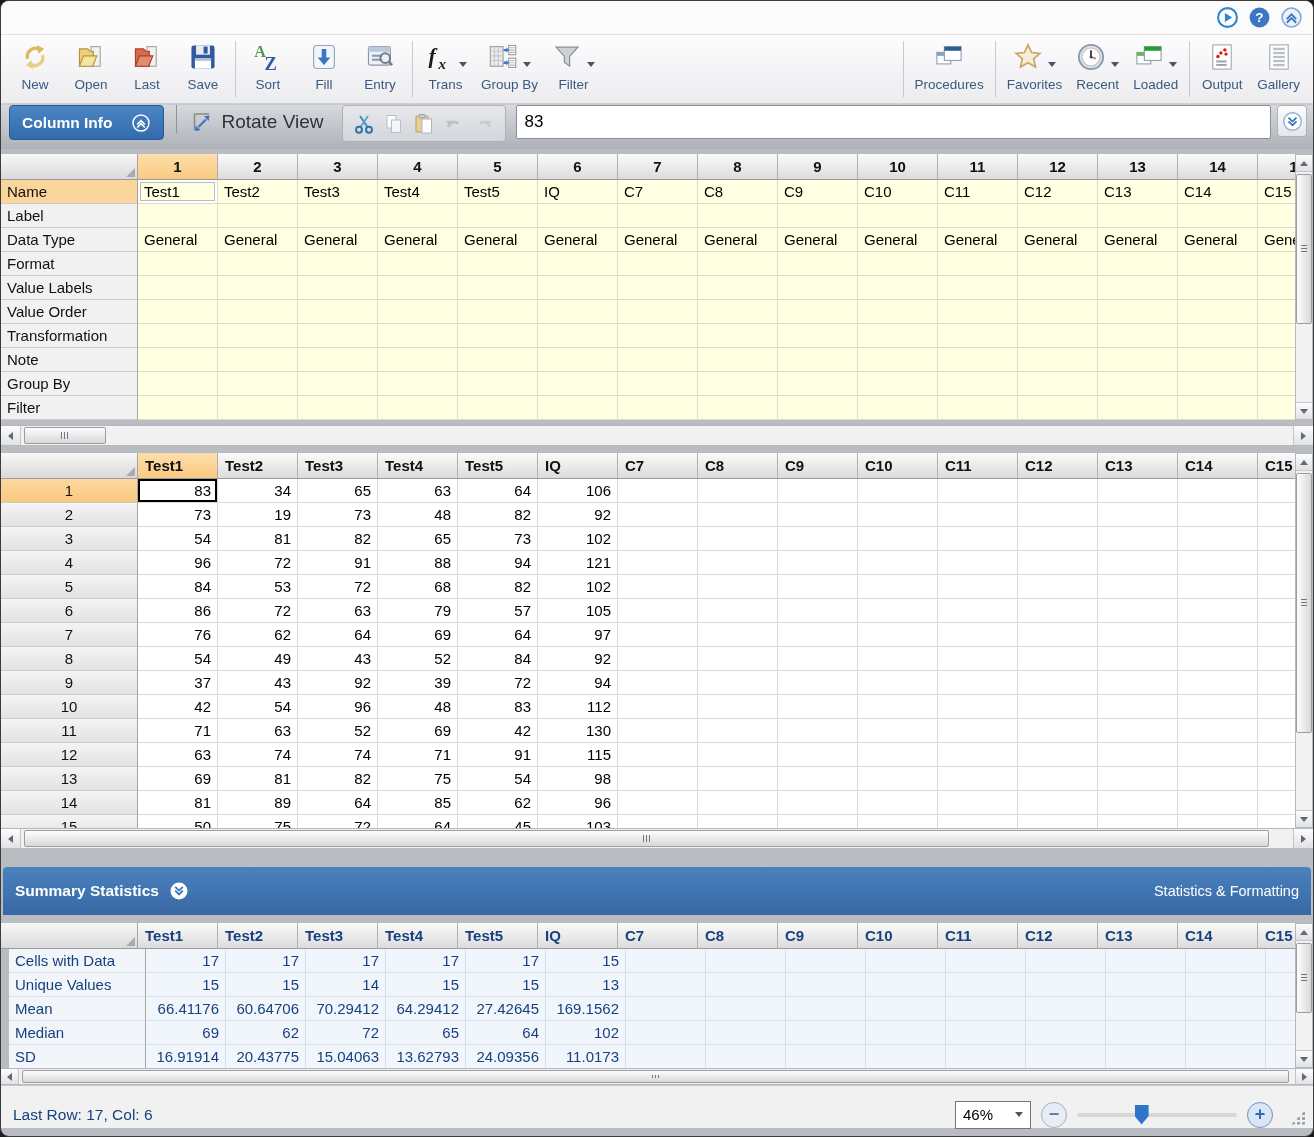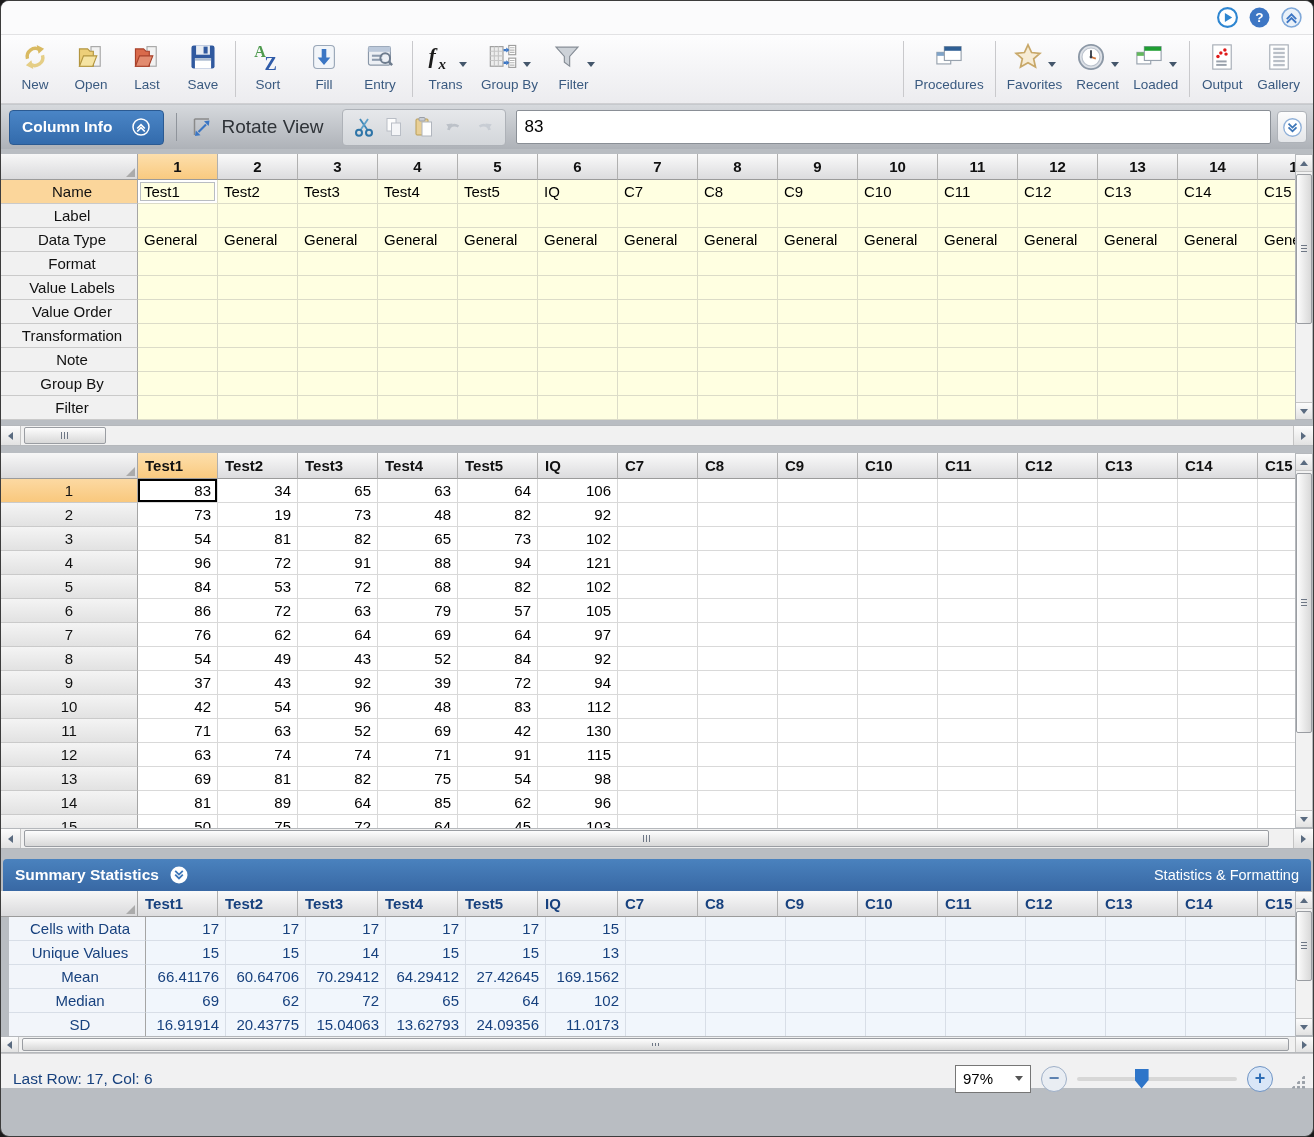--- a/index.html
+++ b/index.html
@@ -31,58 +31,58 @@
   .tb-group.grow { flex:1; }
   .tb-sep { width:1px; background:#C9C9CC; margin:6px 4px; }
   .tb-btn { min-width:56px; padding:5px 7px 2px 7px; display:flex; flex-direction:column; align-items:center; border-radius:3px; }
   .tb-ico-wrap { display:flex; align-items:center; height:34px; }
   .tb-ico { width:30px; height:30px; display:block; }
   .tb-ico svg { width:100%; height:100%; }
   .caret { width:0; height:0; border-left:4px solid transparent; border-right:4px solid transparent; border-top:5px solid #44566B; margin-left:5px; margin-top:14px; }
   .tb-lbl { font-size:13.5px; color:#3A5A80; margin-top:3px; white-space:nowrap; }
 
   
-  .infobar { height:45px; background:linear-gradient(#D6D9DD,#AEB2B8); border-top:1px solid #C6C9CD; display:flex; align-items:center; padding:0 6px 0 8px; flex:none; }
+  .infobar { height:45px; background:linear-gradient(#D6D9DD,#AEB2B8); border-top:1px solid #C6C9CD; display:flex; align-items:flex-start; padding:0 6px 0 8px; flex:none; }
   .colinfo-btn { height:35px; min-width:148px; background:linear-gradient(#4A85C6,#336BAC); border:1px solid #2B5A92; border-radius:4px; color:#fff; font-weight:bold; font-size:15.5px; display:flex; align-items:center; justify-content:center; gap:9px; padding:0 12px; }
   .infobar-sep { width:1px; height:28px; background:#8F949B; margin:0 8px 0 12px; }
   .rotate-btn { height:33px; display:flex; align-items:center; gap:8px; padding:0 12px 0 6px; border-radius:3px; }
   .rotate-ico { width:22px; height:22px; } .rotate-ico svg { width:100%; height:100%; }
   .rotate-lbl { font-size:19px; color:#2F3338; }
   .edit-tools { height:37px; background:linear-gradient(#E6E8EB,#D3D6DA); border:1px solid #AEB2B8; border-radius:4px; display:flex; align-items:center; gap:8px; padding:0 10px; margin-left:6px; }
   .et-ico { width:22px; height:22px; } .et-ico svg { width:100%; height:100%; }
   .formula-input { flex:1; height:34px; margin:0 6px 0 10px; border:1px solid #8A8F96; border-radius:2px; font-size:17px; padding:0 8px; font-family:"Liberation Sans",sans-serif; color:#000; background:#fff; }
   .expand-btn { width:30px; height:32px; background:linear-gradient(#FDFDFD,#E4E6E9); border:1px solid #AEB2B8; border-radius:4px; display:flex; align-items:center; justify-content:center; }
   .expand-btn svg { width:21px; height:21px; }
 
   
   .grid-section { position:relative; background:#B9BDC2; flex:none; }
   .grid { width:1296px; overflow:hidden; background:#B9BDC2; }
   .g-row { display:flex; flex-wrap:nowrap; width:1350px; }
   .g-corner { width:137px; height:26px; flex:none; background:linear-gradient(#F7F7F7,#DADADC); border-right:1px solid #A5A5A5; border-bottom:1px solid #9B9B9B; position:relative; }
   .g-corner::after { content:""; position:absolute; right:2px; bottom:2px; width:0; height:0; border-bottom:9px solid #ABABAB; border-left:9px solid transparent; }
   .g-h { width:80px; height:26px; flex:none; font-size:15px; font-weight:bold; line-height:25px; background:linear-gradient(#FAFAFA,#DCDCDE); border-right:1px solid #B0B0B0; border-bottom:1px solid #9B9B9B; color:#111; }
   .g-h.hl { background:linear-gradient(#FDDFAC,#F9CA80); }
-  .g-label { width:137px; height:24px; flex:none; font-size:15px; line-height:23px; padding-left:6px; background:#F1F1F1; border-right:1px solid #A5A5A5; border-bottom:1px solid #CACACA; color:#111;text-align:center; }
+  .g-label { width:137px; height:24px; flex:none; font-size:15px; line-height:23px; padding-left:6px; background:#F1F1F1; border-right:1px solid #A5A5A5; border-bottom:1px solid #CACACA; color:#111; }
   .g-label.hl { background:#FBD69B; }
   .g-cell { width:80px; height:24px; flex:none; font-size:15px; line-height:23px; padding:0 6px; }
 
   
   .colinfo-grid .g-h { text-align:center; }
   .colinfo-grid .g-cell { background:#FFFFE1; border-right:1px solid #DCDCC8; border-bottom:1px solid #DCDCC8; color:#000; }
   .colinfo-grid .g-cell.name-sel { box-shadow: inset 0 0 0 2px #FFFFFF, inset 0 0 0 3px #B9BDC2; }
 
   
   .data-grid .g-h { text-align:left; padding-left:7px; }
   .data-grid .g-label { text-align:center; padding-left:0; background:linear-gradient(#F4F4F4,#E2E2E2); }
   .data-grid .g-label.hl { background:linear-gradient(#FCD9A2,#F9C87D); }
   .data-grid .g-cell { background:#FFFFFF; border-right:1px solid #D9D9D9; border-bottom:1px solid #D9D9D9; color:#000; text-align:right; }
   .data-grid .g-cell.sel { box-shadow: inset 0 0 0 2px #000; }
 
   
-  .summary-header { height:32px; background:linear-gradient(#4A82BE,#3868A4); border-radius:4px 4px 0 0; margin:0 2px; display:flex; align-items:center; padding:0 12px; flex:none; }
+  .summary-header { height:48px; background:linear-gradient(#4A82BE,#3868A4); border-radius:4px 4px 0 0; margin:8px 2px; display:flex; align-items:center; padding:0 12px; flex:none; }
   .summary-title { color:#fff; font-weight:bold; font-size:15.5px; }
   .summary-chevron { width:20px; height:20px; margin-left:10px; }
   .summary-chevron svg { width:100%; height:100%; }
   .summary-right { margin-left:auto; color:#fff; font-size:14.5px; }
   .summary-grid .g-h { text-align:left; padding-left:7px; color:#17417E; }
   .summary-grid .g-label { background:#F2F5FA; color:#17417E; border-bottom:1px solid #D8DEE7;margin-left:8px; }
   .summary-grid .g-cell { background:#F1F6FC; border-right:1px solid #D8DEE7; border-bottom:1px solid #D8DEE7; color:#17417E; text-align:right; }
 
   
   .vscroll { position:absolute; top:0; right:0; bottom:0; width:18px; background:#F2F2F2; border:1px solid #B5B8BC; }
@@ -94,21 +94,21 @@
   .vs-thumb::after { content:""; position:absolute; left:4px; right:4px; top:50%; height:7px; margin-top:-4px; background:repeating-linear-gradient(#6E7785 0 1px, transparent 1px 3px); }
   .hscroll { position:relative; background:#F1F1F1; border-top:1px solid #B5B8BC; border-bottom:1px solid #B5B8BC; flex:none; }
   .hs-btn { position:absolute; top:0; bottom:0; width:20px; background:linear-gradient(#FCFCFC,#E2E2E2); border-right:1px solid #C4C4C4; display:flex; align-items:center; justify-content:center; }
   .hs-btn.right { left:auto; right:0; border-right:none; border-left:1px solid #C4C4C4; }
   .tri-left { width:0; height:0; border-top:4px solid transparent; border-bottom:4px solid transparent; border-right:5px solid #5A6B80; }
   .tri-right { width:0; height:0; border-top:4px solid transparent; border-bottom:4px solid transparent; border-left:5px solid #5A6B80; }
   .hs-thumb { position:absolute; top:1px; bottom:1px; background:linear-gradient(#FDFDFD,#D8D8D8); border:1px solid #9A9DA2; border-radius:2px; }
   .hs-thumb::after { content:""; position:absolute; top:4px; bottom:4px; left:50%; width:7px; margin-left:-4px; background:repeating-linear-gradient(90deg,#6E7785 0 1px, transparent 1px 3px); }
 
   
-  .statusbar { height:35px; background:#F1F1F2; border-top:1px solid #C8C8CA; display:flex; align-items:center; padding:15px 8px 0 12px; flex:none; }
+  .statusbar { height:43px; background:#F1F1F2; border-top:1px solid #C8C8CA; display:flex; align-items:center; padding:15px 8px 0 12px; flex:none; }
   .status-text { color:#17417E; font-size:15.5px; }
   .zoom-area { margin-left:auto; display:flex; align-items:center; gap:10px; }
   .zoom-select { width:76px; height:28px; background:#fff; border:1px solid #767676; display:flex; align-items:center; padding:0 7px; font-size:15px; color:#000; }
   .zoom-caret { margin-left:auto; width:0; height:0; border-left:4px solid transparent; border-right:4px solid transparent; border-top:5px solid #555; }
   .zoom-minus,.zoom-plus { width:26px; height:26px; border-radius:50%; display:flex; align-items:center; justify-content:center; font-size:18px; font-weight:bold; }
   .zoom-minus { background:#E9EDF3; border:1.5px solid #9FB0C8; color:#5B80B0; }
   .zoom-plus { background:#D9E6F7; border:1.5px solid #6F94C4; color:#2E6DB5; }
   .zoom-slider { position:relative; width:160px; height:4px; background:#D7D7D7; border-radius:2px; }
   .zoom-thumb { position:absolute; left:36%; top:-8px; width:14px; height:20px; background:#2E75C9; clip-path:polygon(0 0,100% 0,100% 58%,50% 100%,0 58%); }
   .resize-grip { width:14px; height:14px; margin-left:8px; align-self:flex-end; margin-bottom:4px;
@@ -1076,21 +1076,21 @@
     <div class="hs-thumb" style="left:21px; right:24px"></div>
     <div class="hs-btn right" style="width:18px">
         <span class="tri-right"></span>
       </div>
   </div>
 
   <div class="statusbar">
     <span class="status-text">Last Row: 17, Col: 6</span>
     <div class="zoom-area">
       <div class="zoom-select">
-        <span>97%</span>
+        <span>46%</span>
         <span class="zoom-caret"></span>
       </div>
       <div class="zoom-minus">−</div>
       <div class="zoom-slider">
           <div class="zoom-thumb"></div>
         </div>
       <div class="zoom-plus">+</div>
       <div class="resize-grip"></div>
     </div>
   </div>

